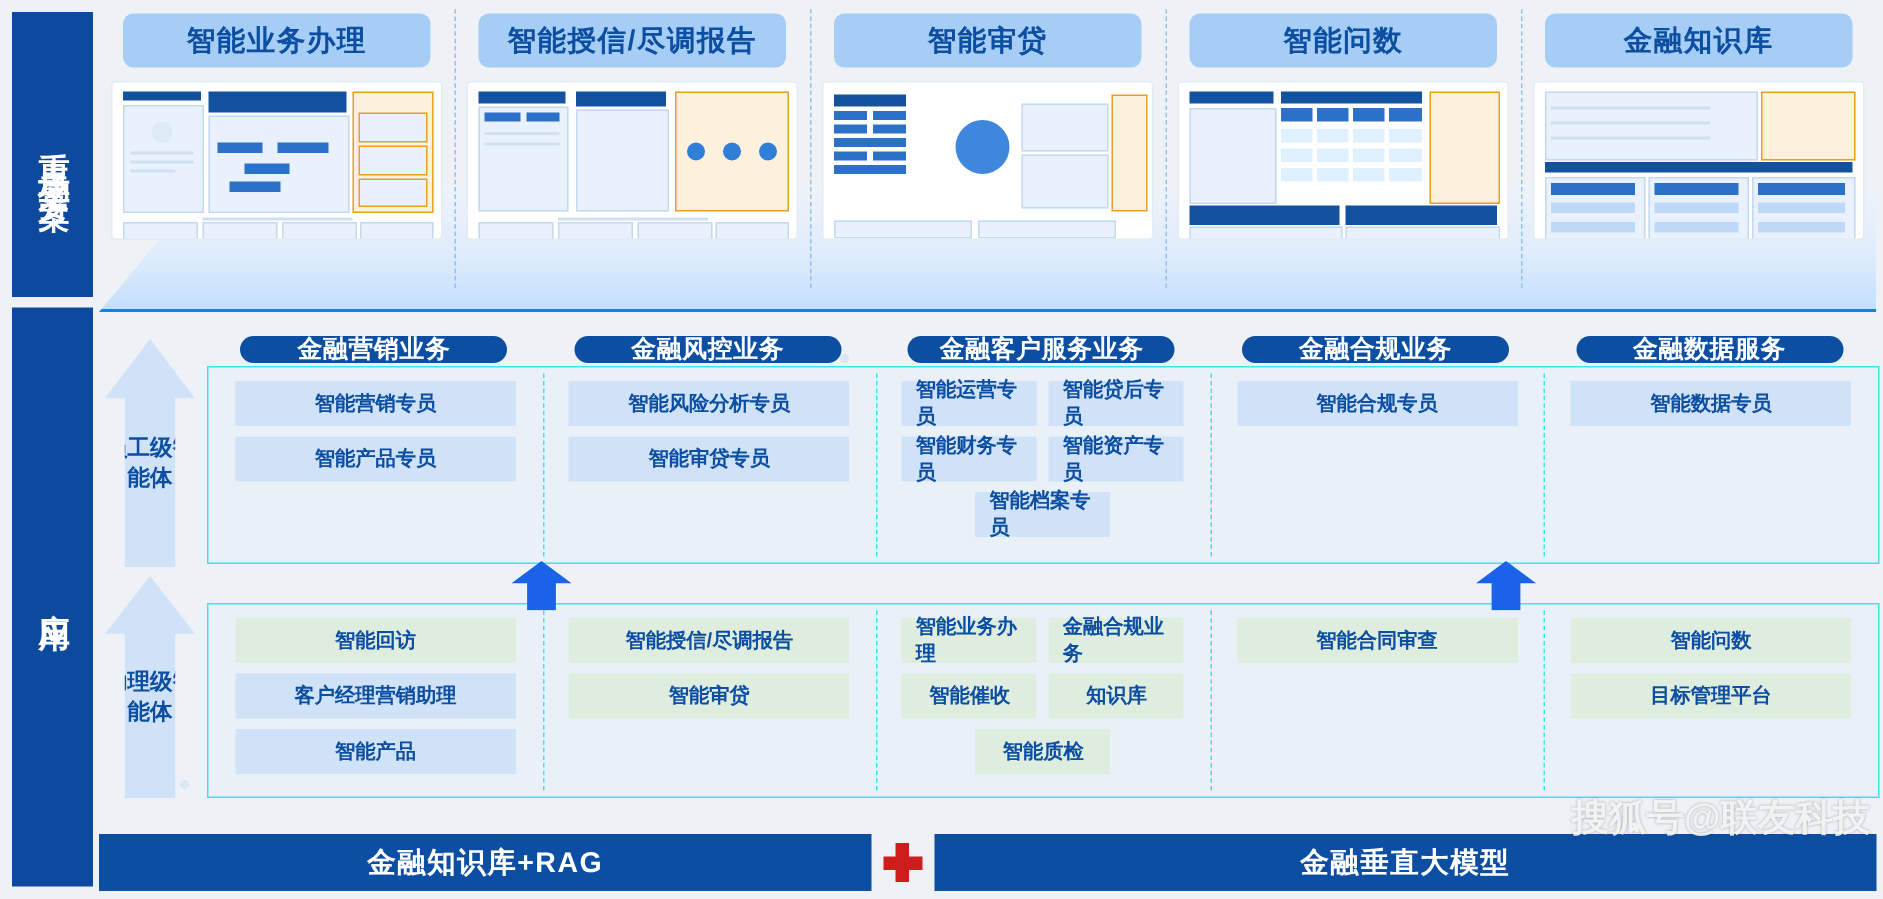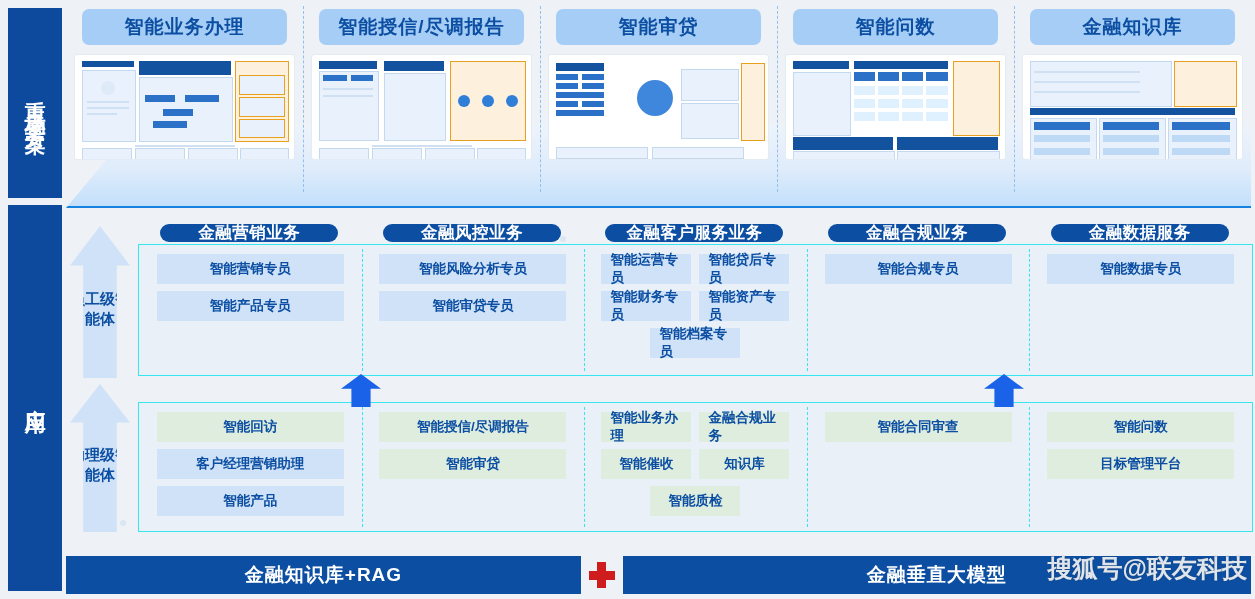--- a/index.html
+++ b/index.html
@@ -80,21 +80,21 @@
   
   .footer{position:absolute;left:66px;top:556px;width:1185px;height:38px;display:flex;align-items:center;}
   .fbar{height:38px;background:#0b4ea2;color:#fff;display:flex;align-items:center;justify-content:center;
       font-size:19px;font-weight:bold;letter-spacing:1px;}
   .fbar.left{width:544px;}
   .fbar.right{width:664px;}
   .plus{width:44px;height:38px;display:flex;align-items:center;justify-content:center;position:relative;}
   .plus i{position:absolute;background:#cf1d1d;}
   .plus i.h{width:26px;height:9px;}
   .plus i.v{width:9px;height:26px;}
-  .watermark{position:absolute;right:8px;top:552px;font-size:25px;font-weight:bold;
+  .watermark{position:absolute;right:8px;top:528px;font-size:25px;font-weight:bold;
       color:#f2f2f2;opacity:.92;letter-spacing:0px;
       text-shadow:0 0 2px rgba(60,60,60,.45);pointer-events:none;white-space:nowrap;}
   .dots{position:absolute;inset:0;pointer-events:none;}
   .dots b{position:absolute;width:6px;height:6px;border-radius:50%;background:#dbe6f3;}
 </style>
 </head>
 <body>
 
 <div class="dots">
   <b style="left:230px;top:250px"></b>

